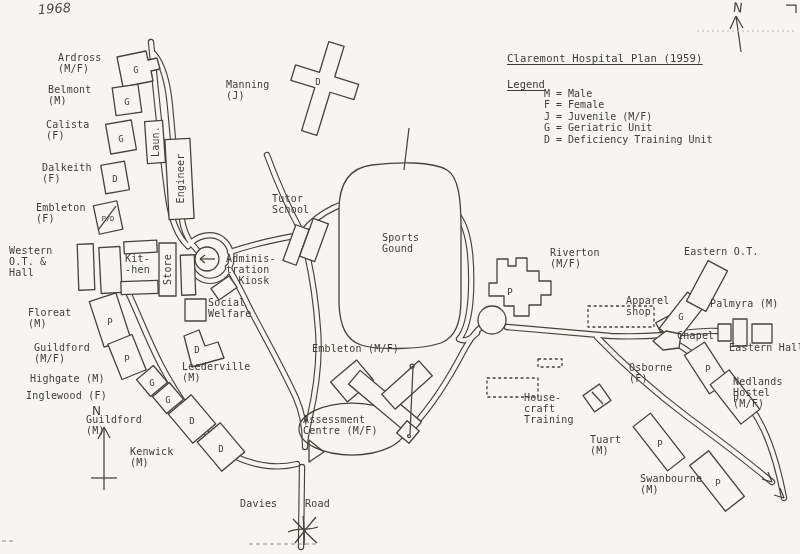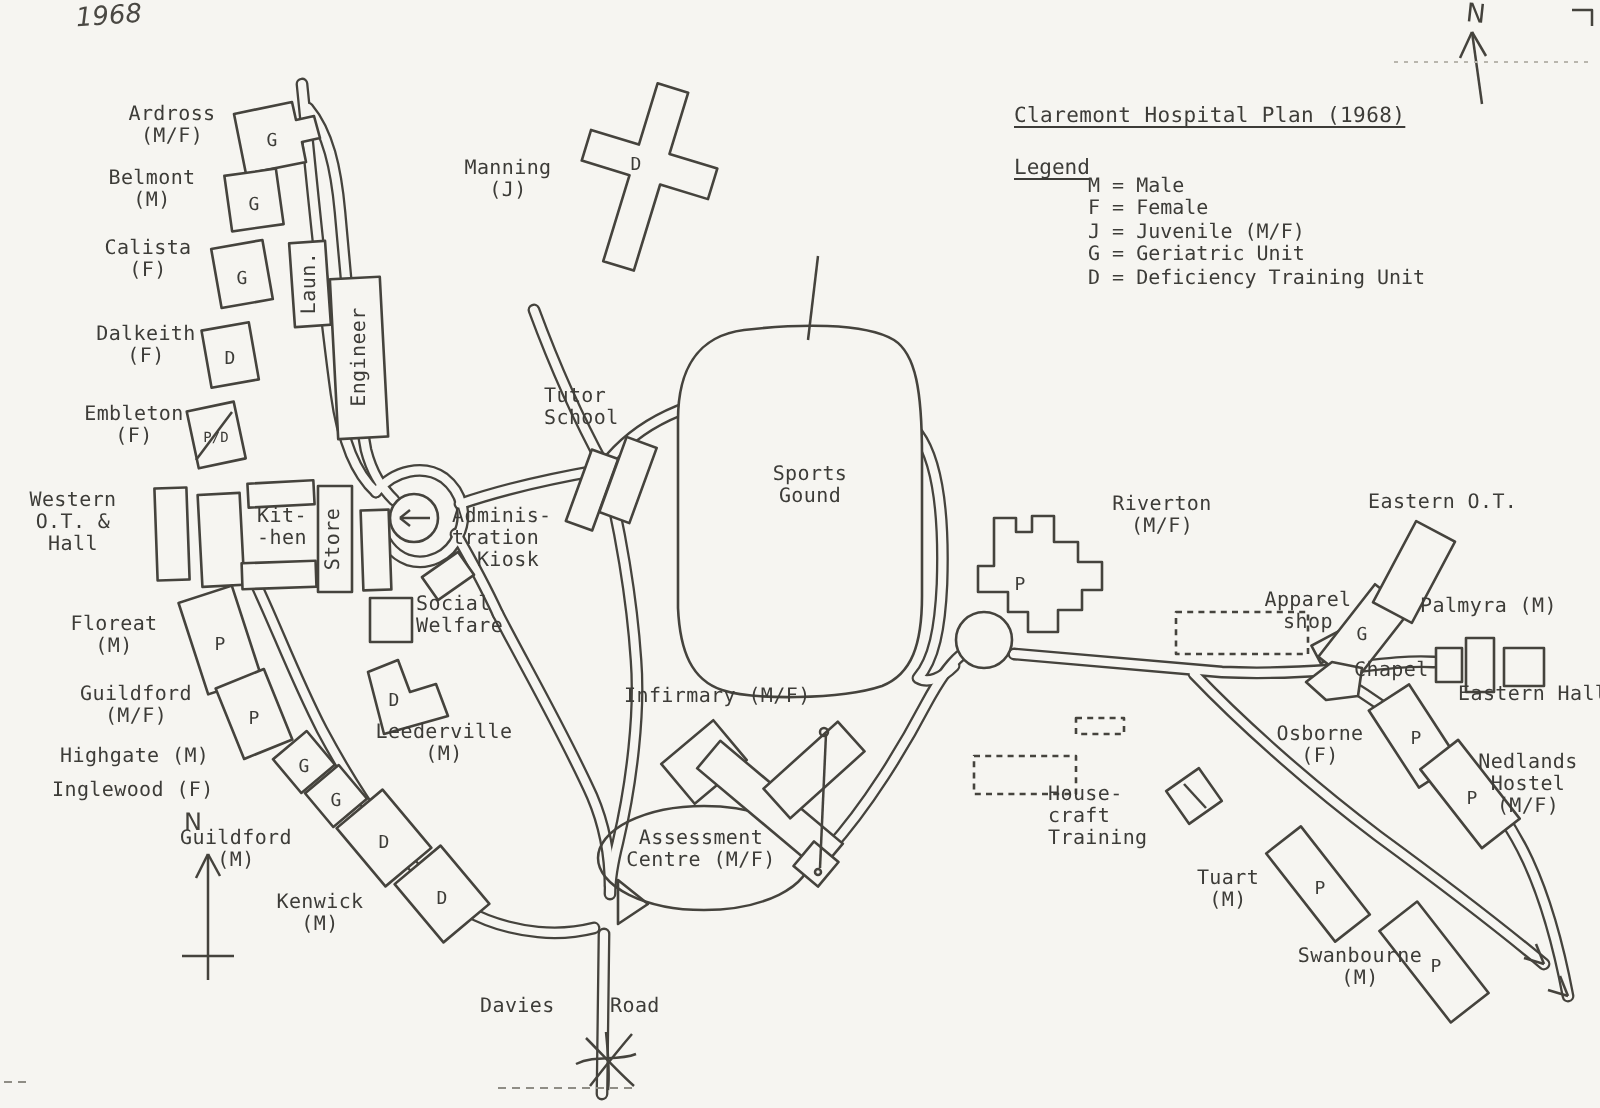--- a/index.html
+++ b/index.html
@@ -1,20 +1,20 @@
 <!DOCTYPE html>
 <html><head>
 <meta charset="utf-8">
 <style>
   html,body{margin:0;padding:0;background:#d8d6d0;}
   .page{position:relative;width:800px;height:554px;background:#f6f5f1;overflow:hidden;
         font-family:"DejaVu Sans Mono","Liberation Mono",monospace;color:#3d3c38;}
   svg{position:absolute;left:0;top:0;}
   .lbl{position:absolute;font-size:10px;line-height:11px;white-space:pre-line;
-       text-align:center;letter-spacing:.2px;color:#3d3c38;}
+       text-align:left;letter-spacing:.2px;color:#3d3c38;}
   .left{text-align:left;}
   .vert{transform:rotate(-90deg);transform-origin:center;text-align:center;}
   .title{position:absolute;left:507px;top:52px;font-size:10.5px;letter-spacing:.2px;
          text-decoration:underline;text-underline-offset:2px;}
   .legend-head{position:absolute;left:507px;top:78px;font-size:10.5px;
          text-decoration:underline;text-underline-offset:2px;}
   .legend{position:absolute;left:544px;top:88px;font-size:10px;line-height:11.4px;}
   .hand{position:absolute;left:38px;top:1px;font-family:"DejaVu Sans",sans-serif;
         font-style:italic;font-size:13px;transform:rotate(-4deg);color:#4a4843;}
   .north{position:absolute;font-family:"DejaVu Sans",sans-serif;font-size:12px;color:#44423c;}
@@ -184,21 +184,21 @@
       <path d="M 293,519 C 301,527 309,536 317,543"></path>
       <path d="M 295,543 C 302,534 310,524 316,517"></path>
       <path d="M 288,532 C 298,527 308,531 318,527"></path>
       <path d="M 303,516 C 304,526 305,536 304,545"></path>
     </g>
     <path class="mark" stroke-dasharray="4 3" d="M 2,541 L 15,541"></path>
     <path class="mark" stroke-dasharray="4 3" d="M 249,544 L 318,544"></path>
   </svg>
 
   <div class="hand">1968</div>
-  <div class="title">Claremont Hospital Plan (1968)</div>
+  <div class="title">Claremont Hospital Plan (1959)</div>
   <div class="legend-head">Legend</div>
   <div class="legend">
     <div>M = Male</div>
     <div>F = Female</div>
     <div>J = Juvenile (M/F)</div>
     <div>G = Geriatric Unit</div>
     <div>D = Deficiency Training Unit</div>
   </div>
 
   <div class="north" style="left:733px;top:0px;transform:rotate(6deg);font-size:13px;">N</div>
@@ -238,21 +238,21 @@
   <div class="lbl" style="left:34px;top:342px;width:68px;">Guildford
 (M/F)</div>
   <div class="lbl left" style="left:30px;top:373px;width:90px;">Highgate (M)</div>
   <div class="lbl left" style="left:26px;top:390px;width:95px;">Inglewood (F)</div>
   <div class="lbl" style="left:86px;top:414px;width:64px;">Guildford
 (M)</div>
   <div class="lbl" style="left:130px;top:446px;width:60px;">Kenwick
 (M)</div>
   <div class="lbl" style="left:182px;top:361px;width:80px;">Leederville
 (M)</div>
-  <div class="lbl left" style="left:312px;top:343px;width:105px;">Infirmary (M/F)</div>
+  <div class="lbl left" style="left:312px;top:343px;width:105px;">Embleton (M/F)</div>
   <div class="lbl" style="left:303px;top:414px;width:95px;">Assessment
 Centre (M/F)</div>
   <div class="lbl left" style="left:524px;top:392px;width:60px;">House-
 craft
 Training</div>
   <div class="lbl left" style="left:240px;top:498px;width:45px;">Davies</div>
   <div class="lbl left" style="left:305px;top:498px;width:35px;">Road</div>
   <div class="lbl" style="left:550px;top:247px;width:62px;">Riverton
 (M/F)</div>
   <div class="lbl" style="left:626px;top:295px;width:56px;">Apparel

